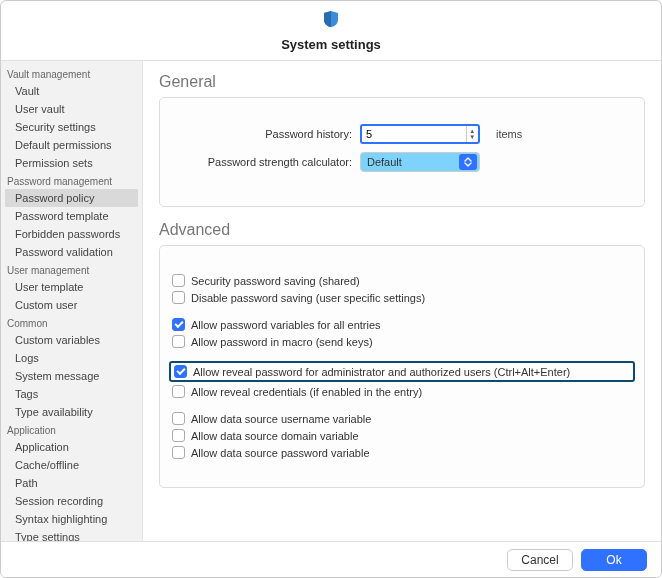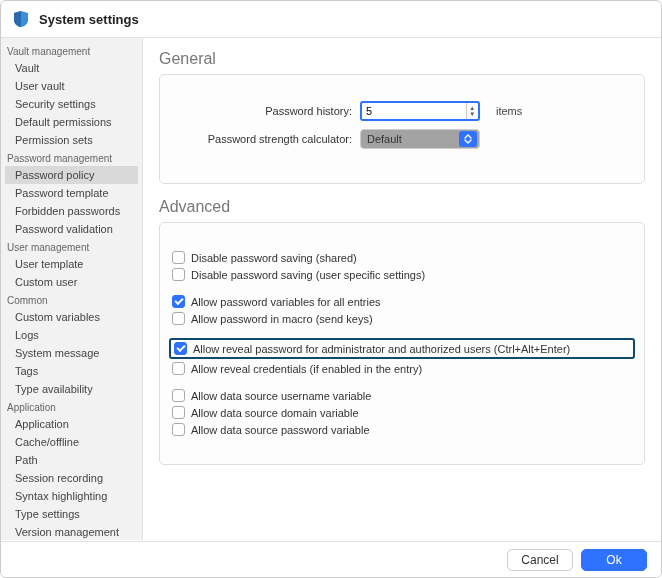--- a/index.html
+++ b/index.html
@@ -14,20 +14,21 @@
     border: 1px solid #ccc;
     border-radius: 6px;
   }
   
   .header {
     display: flex;
     align-items: center;
     padding: 8px 10px;
     border-bottom: 1px solid #e0e0e0;
     gap: 8px;
+    flex-direction: column;
   }
   .header-title {
     font-size: 13px;
     font-weight: 600;
     color: #222;
   }
   .app-icon svg { display: block; }
   
   .body-row {
     display: flex;
@@ -121,21 +122,21 @@
     padding-left: 8px;
     color: #444;
   }
   .select-wrap {
     display: flex;
     align-items: center;
     width: 120px;
     height: 20px;
     border: 1px solid #ccc;
     border-radius: 4px;
-    background: #a3a3a3;
+    background: #7dd3fc;
     position: relative;
   }
   .select-wrap .value {
     flex: 1;
     padding: 0 6px;
     color: #333;
   }
   .select-wrap .caret {
     width: 18px;
     height: 16px;
@@ -288,21 +289,21 @@
               </svg>
           </span>
         </div>
       </div>
     </div>
 
     <div class="section-label">Advanced</div>
     <div class="section-box" id="advanced-box">
         <div class="chk-row">
           <span class="chk"></span>
-          <span class="chk-label">Disable password saving (shared)</span>
+          <span class="chk-label">Security password saving (shared)</span>
         </div>
         <div class="chk-row">
           <span class="chk"></span>
           <span class="chk-label">Disable password saving (user specific settings)</span>
         </div>
         <div class="group-gap"></div>
         <div class="chk-row">
           <span class="chk checked"></span>
           <span class="chk-label">Allow password variables for all entries</span>
         </div>

